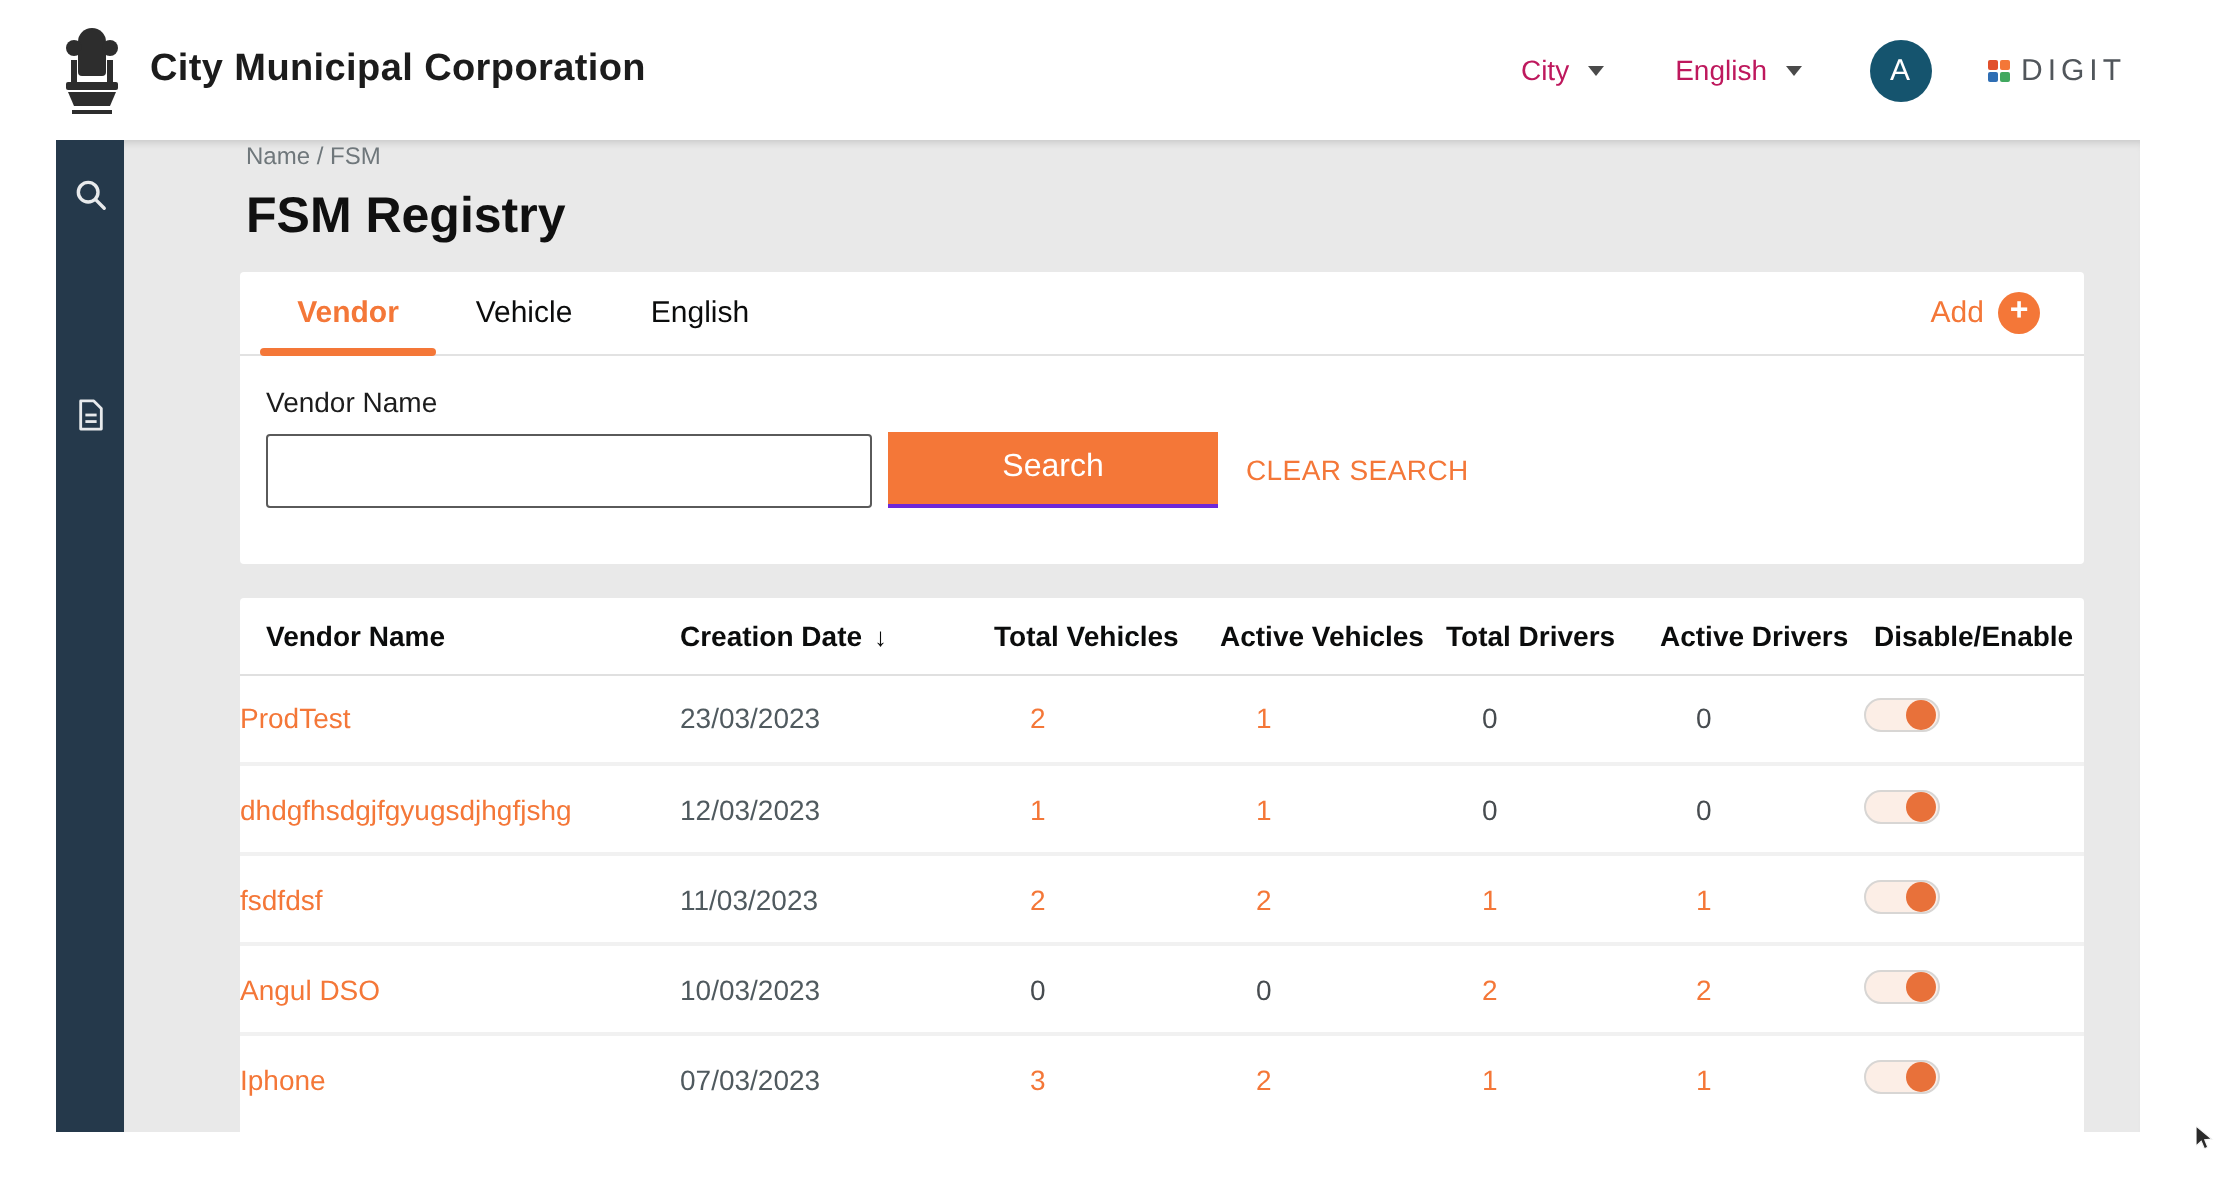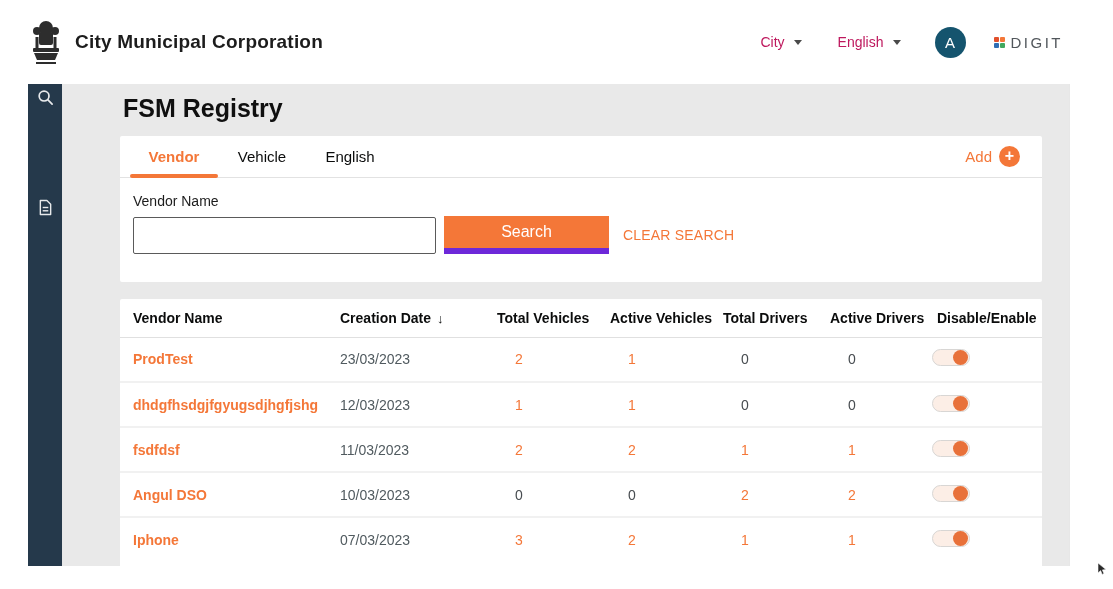--- a/index.html
+++ b/index.html
@@ -1,20 +1,20 @@
 <!DOCTYPE html>
 <html style="--accent: #f47738; --sidebar: #25394b; --avatar: #15546e; --pagebg: #e9e9e9; --muted: #505a5f;"><head>
 <meta charset="utf-8">
 <style>
   * { margin: 0; padding: 0; box-sizing: border-box; }
   html, body { width: 1113px; height: 589px; background: #fff; overflow: hidden;
     font-family: "Liberation Sans", sans-serif; position: relative; }
 
   
-  .topbar { height: 84px; background: #fff; display: flex; align-items: center;
+  .topbar { height: 70px; background: #fff; display: flex; align-items: center;
     padding: 0 50px 0 30px; position: relative; z-index: 2; }
   .emblem { width: 32px; height: 46px; flex: 0 0 auto; }
   .org-name { font-size: 19px; font-weight: bold; color: #1c1c1c; margin-left: 13px; letter-spacing: .2px; }
   .topbar-spacer { flex: 1; }
   .selector { display: flex; align-items: center; font-size: 14px; color: #be185d; cursor: pointer; }
   .selector.city { margin-right: 36px; }
   .selector.lang { margin-right: 34px; }
   .caret { width: 0; height: 0; border-left: 4px solid transparent; border-right: 4px solid transparent;
     border-top: 5px solid #4a4a4a; margin-left: 9px; display: inline-block; }
   .avatar { width: 31px; height: 31px; border-radius: 50%; background: var(--avatar, #15546e);
@@ -59,36 +59,36 @@
     justify-content: center; line-height: 1; padding-bottom: 1px; }
 
   
   .search-block { padding: 15px 13px 0; }
   .field-label { font-size: 14px; color: #1c1c1c; }
   .search-row { margin-top: 7px; display: flex; align-items: center; }
   .text-input { width: 303px; height: 37px; border: 1px solid #5a5a5a; border-radius: 2px;
     font-size: 14px; padding: 0 8px; outline: none; background: #fff;
     font-family: "Liberation Sans", sans-serif; }
   .search-btn { width: 165px; height: 38px; margin-left: 8px; background: var(--accent, #f47738);
-    border: none; border-bottom: 6px solid #6d28d9; color: #fff; font-size: 16px; cursor: pointer;
+    border: none; border-bottom: 2px solid #6d28d9; color: #fff; font-size: 16px; cursor: pointer;
     font-family: "Liberation Sans", sans-serif; }
   .clear-link { margin-left: 14px; color: var(--accent, #f47738); font-size: 14px; cursor: pointer;
     letter-spacing: .2px; }
 
   
   table { width: 100%; border-collapse: collapse; table-layout: fixed; }
   thead th { text-align: left; font-size: 14px; font-weight: bold; color: #0b0c0c; height: 38px;
     vertical-align: middle; border-bottom: 1px solid #e0e0e0; }
   thead th:first-child { padding-left: 13px; }
   thead th.col-toggle { padding-left: 9px; }
   .sort-icon { font-weight: normal; font-size: 13px; margin-left: 6px; }
   tbody td { height: 45px; vertical-align: middle; font-size: 14px; }
   tbody tr { border-top: 2px solid #f1f1f1; }
   tbody tr:first-child { border-top: none; }
-  td.cell-vendor { padding-left: 13px; font-weight: bold; }
+  td.cell-vendor { padding-left: 0; }
   .vendor-link { color: var(--accent, #f47738); cursor: pointer; text-decoration: none; }
   td.cell-date { color: var(--muted, #505a5f); }
   td.cell-count { padding-left: 18px; }
   td.cell-count .val-link { color: var(--accent, #f47738); cursor: pointer; }
   td.cell-count .val-plain { color: #474c50; }
   td.cell-toggle { padding-left: 4px; }
 
   .toggle { width: 38px; height: 17px; background: #fceee6; border: 1px solid #d8d6d4;
     border-radius: 10px; position: relative; display: inline-block; cursor: pointer; }
   .toggle .knob { position: absolute; top: 0; right: 1px; width: 15px; height: 15px;

